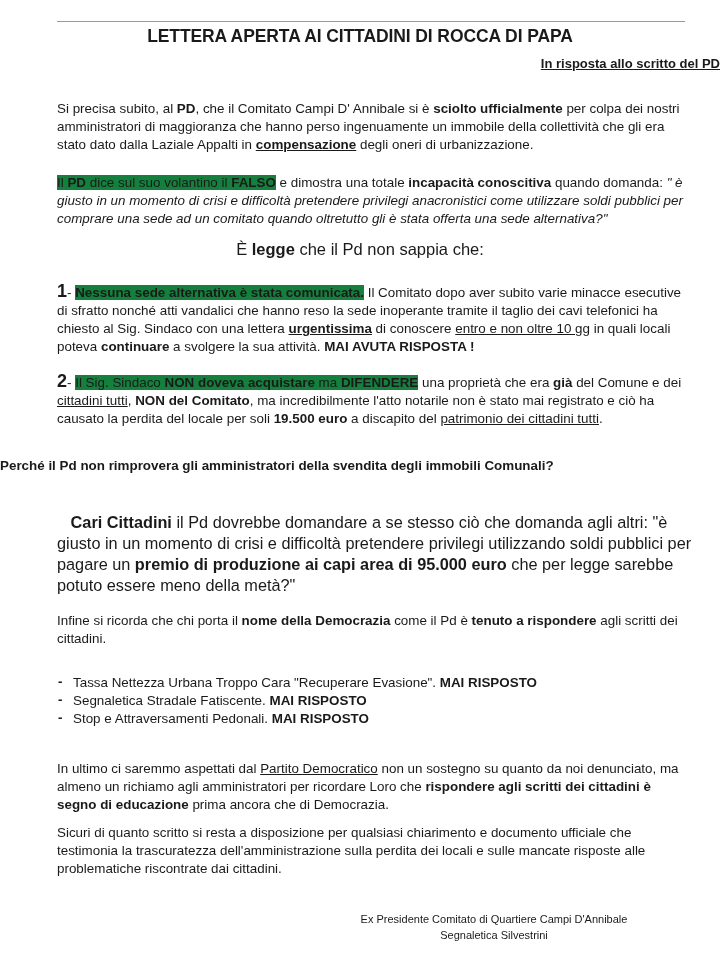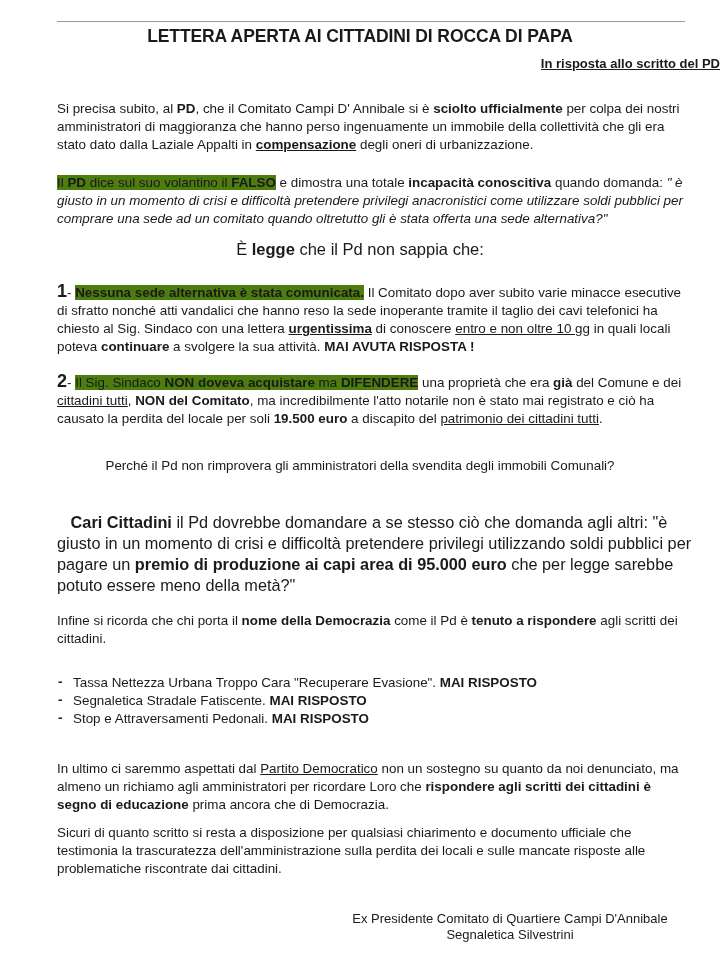--- a/index.html
+++ b/index.html
@@ -5,31 +5,31 @@
   html, body { margin: 0; padding: 0; background: #ffffff; }
   body { width: 720px; height: 960px; overflow: hidden; position: relative;
          font-family: "Liberation Sans", sans-serif; color: #1a1a1a; }
   .page { position: absolute; left: 0; top: 0; width: 644px; height: 960px; }
   .rule { position: absolute; left: 57px; top: 21px; width: 628px; height: 1px; background: #9a9a9a; }
   .title { position: absolute; left: 0; width: 720px; top: 26px; text-align: center;
            font-weight: bold; font-size: 17.5px; letter-spacing: -0.1px; }
   .subtitle { position: absolute; left: 0; width: 720px; top: 56px; text-align: right;
               font-weight: bold; font-size: 13px; text-decoration: underline; }
   .p { position: absolute; left: 57px; width: 630px; font-size: 13.4px; line-height: 18px; }
-  .hl { background: #4d7c0f; }
+  .hl { background: #15803d; }
   .u { text-decoration: underline; }
   .big { font-size: 18px; font-weight: bold; }
   .grave { position: absolute; left: 0; width: 720px; top: 240px; text-align: center; font-size: 16.5px; }
-  .question { position: absolute; left: 0; width: 720px; top: 458px; text-align: center; font-weight: normal; font-size: 13.4px; }
+  .question { position: absolute; left: 0; width: 720px; top: 458px; text-align: left; font-weight: bold; font-size: 13.4px; }
   .cari { position: absolute; left: 57px; width: 640px; top: 512px; font-size: 16.3px; line-height: 21px; }
   .list { position: absolute; left: 57px; top: 674px; width: 640px; font-size: 13.4px; line-height: 18px; }
   .list .li { position: relative; padding-left: 16px; }
   .list .li::before { content: "-"; position: absolute; left: 1px; top: -1px; font-weight: bold; }
-  .sig { position: absolute; left: 300px; width: 420px; top: 911px; text-align: center;
-         font-size: 13px; line-height: 16px; }
+  .sig { position: absolute; left: 284px; width: 420px; top: 911px; text-align: center;
+         font-size: 11px; line-height: 16px; }
 </style>
 </head>
 <body>
 
 <div class="page">
   <div class="rule"></div>
 
   <div class="title">LETTERA APERTA AI CITTADINI DI ROCCA DI PAPA</div>
   <div class="subtitle">In risposta allo scritto del PD</div>
 

